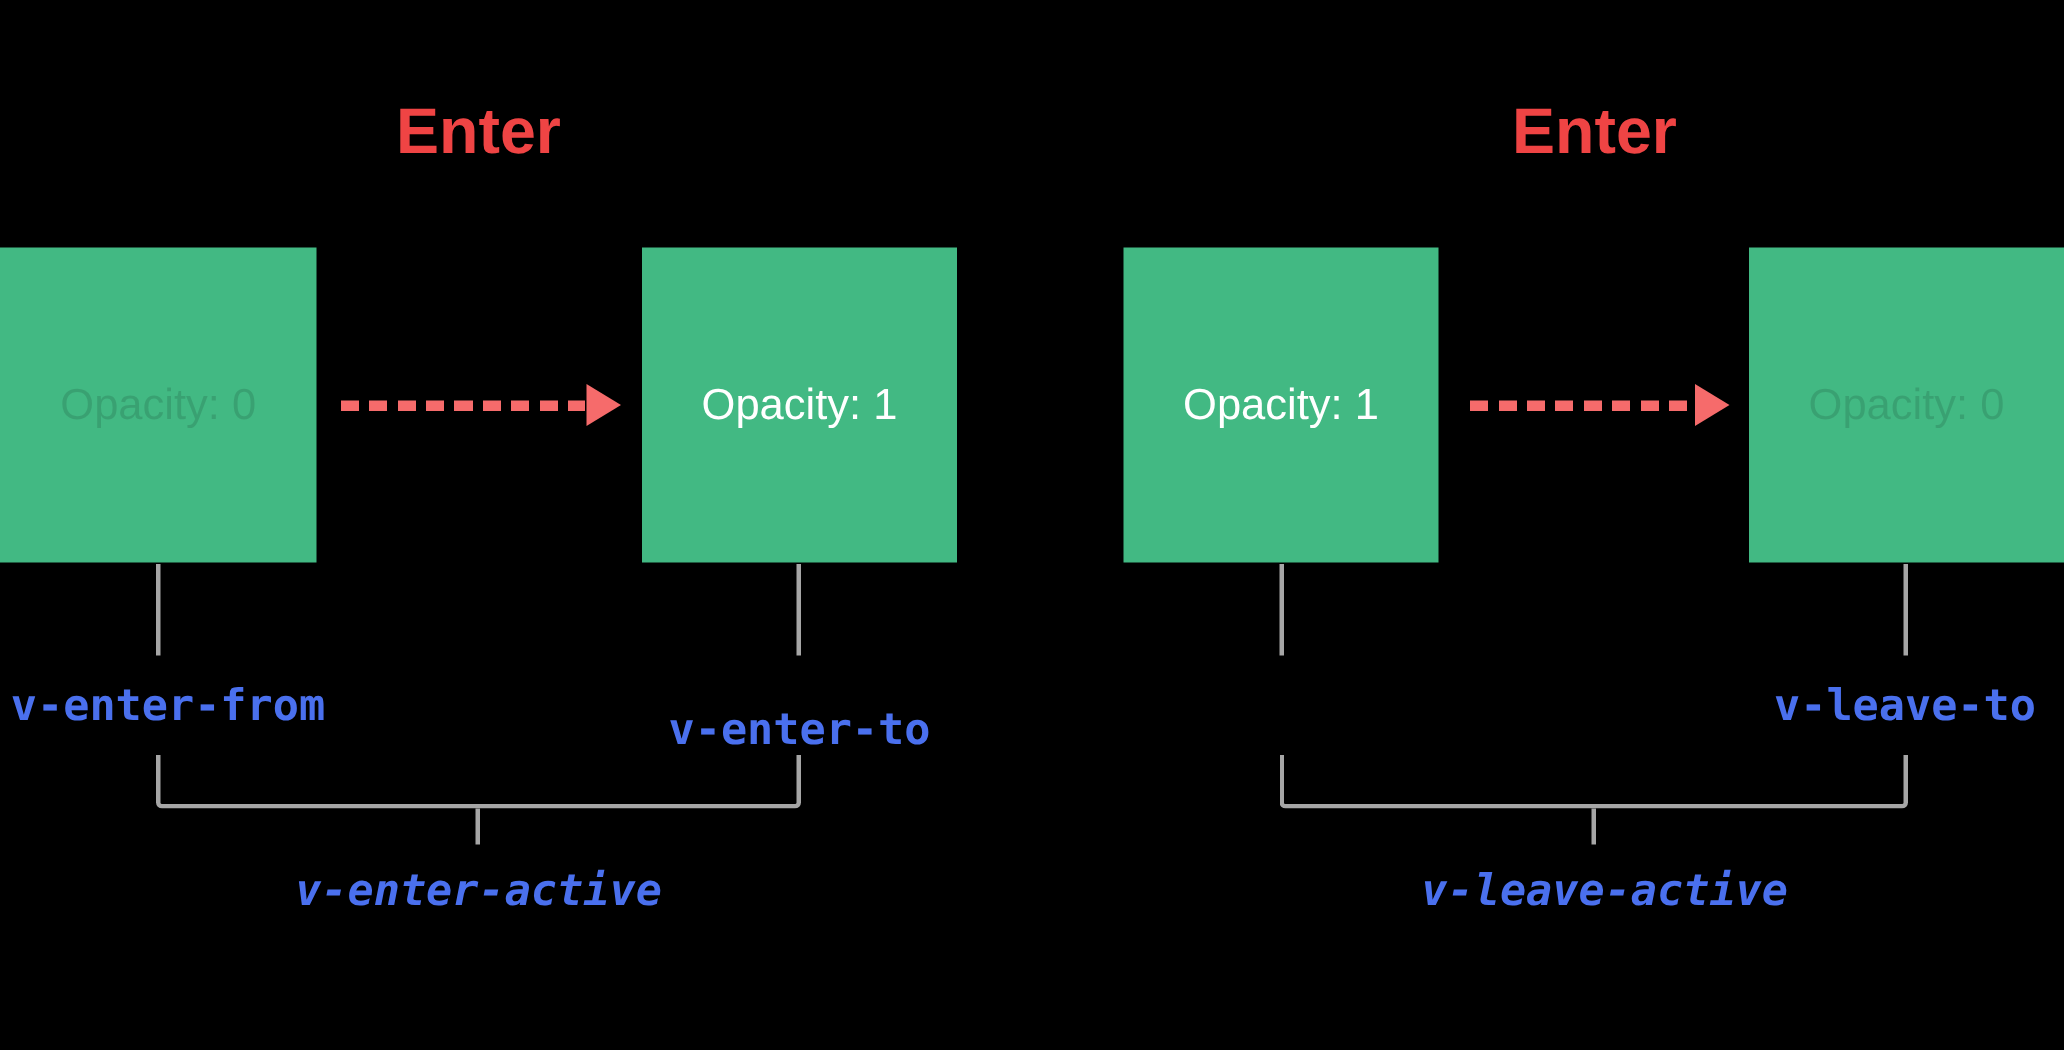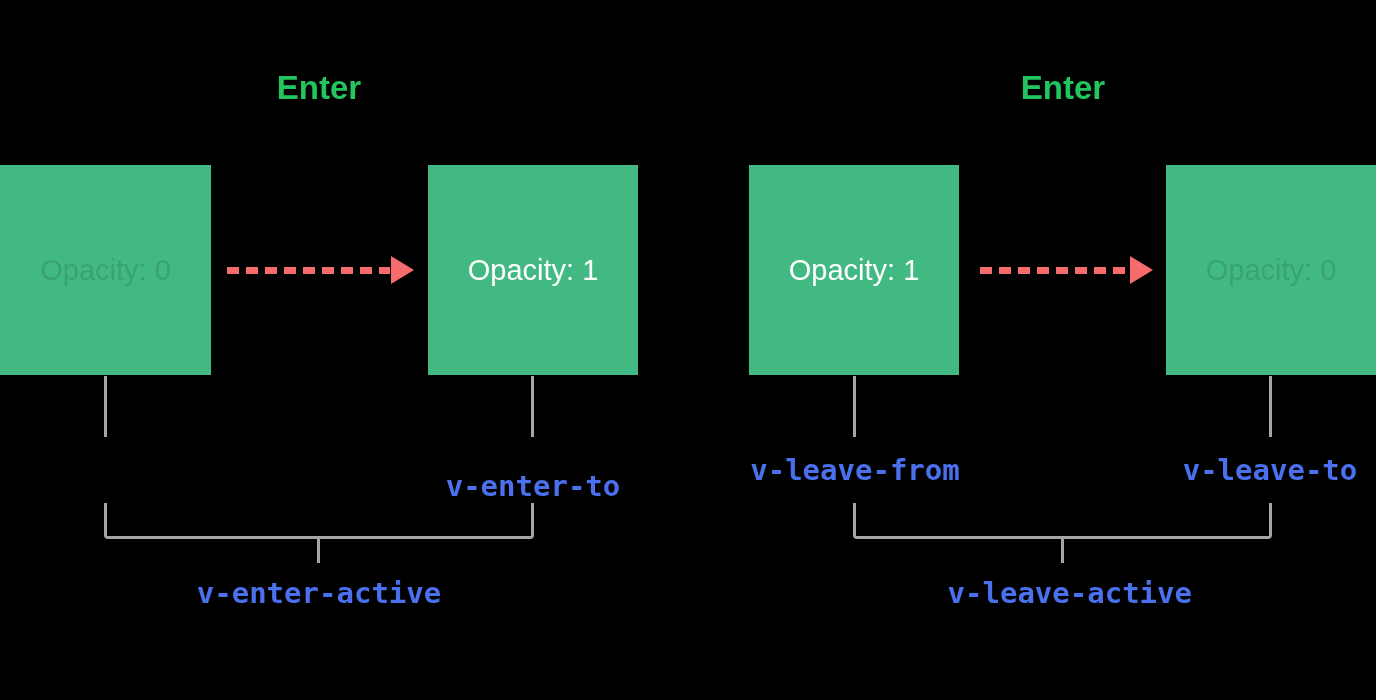--- a/index.html
+++ b/index.html
@@ -16,23 +16,23 @@
     font-family: "Liberation Sans", sans-serif;
   }
 
   
   .heading {
     position: absolute;
     top: 70px;
     width: 220px;
     line-height: 36px;
     text-align: center;
-    font-size: 33px;
+    font-size: 43px;
     font-weight: bold;
-    color: #22c55e;
+    color: #ef4444;
   }
   .heading-enter { left: 209px; }
   .heading-leave { left: 953px; }
 
   
   .box {
     position: absolute;
     top: 165px;
     width: 210px;
     height: 210px;
@@ -120,20 +120,21 @@
     width: 3px;
     height: 24px;
     background: #a6a6a6;
   }
   .stem-enter { left: 317px; }
   .stem-leave { left: 1061px; }
 
   .active-label {
     top: 578px;
     width: 260px;
+    font-style: italic;
   }
   .label-enter-active { left: 189px; }
   .label-leave-active { left: 932px; text-align: right; }
 </style>
 </head>
 <body>
 
 <div class="stage">
 
   <div class="heading heading-enter">Enter</div>
@@ -145,20 +146,21 @@
   <div class="arrow-dashes arrow-dashes-enter"></div>
   <div class="arrow-head arrow-head-enter"></div>
 
   <div class="box box-enter-to">
     <span class="box-label solid">Opacity: 1</span>
   </div>
 
   <div class="vline vline-enter-from"></div>
   <div class="vline vline-enter-to"></div>
 
+  <div class="class-label label-enter-from">v-enter-from</div>
   <div class="class-label label-enter-to">v-enter-to</div>
 
   <div class="bracket bracket-enter"></div>
   <div class="stem stem-enter"></div>
 
   <div class="class-label active-label label-enter-active">v-enter-active</div>
 
   <div class="heading heading-leave">Enter</div>
 
   <div class="box box-leave-from">
@@ -168,21 +170,20 @@
   <div class="arrow-dashes arrow-dashes-leave"></div>
   <div class="arrow-head arrow-head-leave"></div>
 
   <div class="box box-leave-to">
     <span class="box-label faded">Opacity: 0</span>
   </div>
 
   <div class="vline vline-leave-from"></div>
   <div class="vline vline-leave-to"></div>
 
-  <div class="class-label label-leave-from">v-leave-from</div>
   <div class="class-label label-leave-to">v-leave-to</div>
 
   <div class="bracket bracket-leave"></div>
   <div class="stem stem-leave"></div>
 
   <div class="class-label active-label label-leave-active">v-leave-active</div>
 
 </div>
 
 </body></html>

